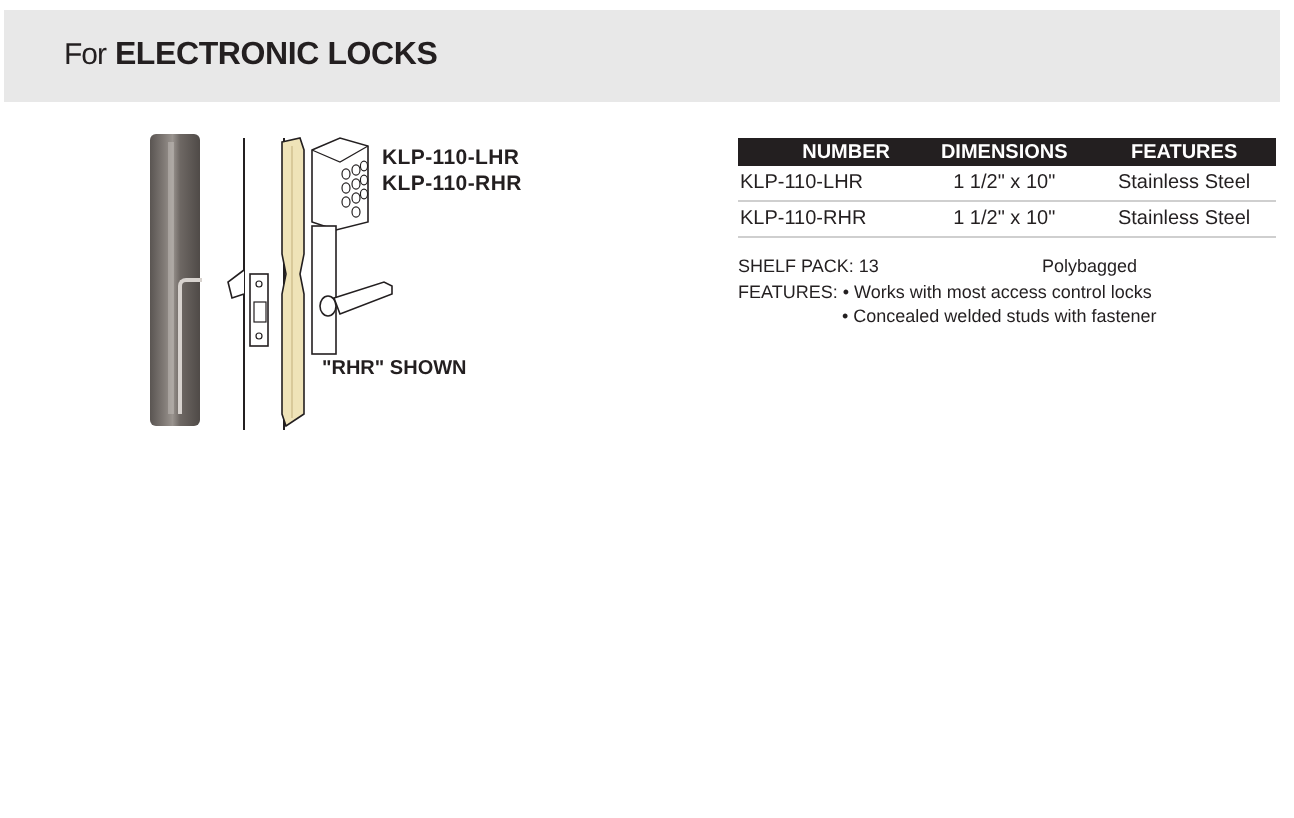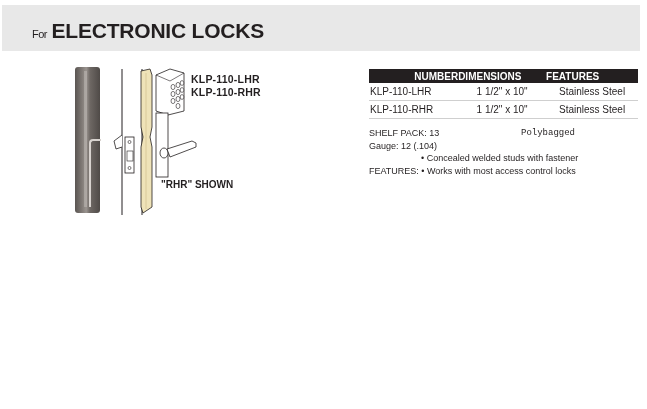--- a/index.html
+++ b/index.html
@@ -1,48 +1,48 @@
 <!DOCTYPE html>
 <html><head>
   <meta charset="utf-8">
   <style>
     html, body { margin: 0; padding: 0; background: #ffffff; }
     body { width: 647px; height: 409px; position: relative; overflow: hidden;
            font-family: "Liberation Sans", sans-serif; color: #231f20; }
     .header-band { position: absolute; left: 2px; top: 5px; width: 638px; height: 46px;
                    background: #e8e8e8; }
     .header-title { position: absolute; left: 30px; top: 14px; white-space: nowrap; }
-    .header-title .for { font-size: 11px; font-weight: normal; letter-spacing: -0.5px; }
-    .header-title .main { font-size: 21px; font-weight: bold; letter-spacing: -0.2px; }
+    .header-title .for { font-size: 15px; font-weight: normal; letter-spacing: -0.5px; }
+    .header-title .main { font-size: 16px; font-weight: bold; letter-spacing: -0.2px; }
 
     .photo { position: absolute; left: 75px; top: 67px; width: 25px; height: 146px;
              border-radius: 3px;
              background: linear-gradient(90deg, #5a5552 0%, #7c7672 25%, #9a948f 45%, #6e6864 60%, #4f4a47 100%); }
     .photo .hl { position: absolute; left: 9px; top: 4px; width: 3px; height: 136px;
                  background: rgba(200,195,190,0.45); }
     .photo .notch { position: absolute; left: 14px; top: 72px; width: 10px; height: 66px;
                     border-left: 2px solid #d8d3cf; border-top: 2px solid #d8d3cf; border-radius: 4px 0 0 0; }
 
     .drawing { position: absolute; left: 112px; top: 67px; width: 95px; height: 150px; }
 
     .model-labels { position: absolute; left: 191px; top: 73px; font-size: 10.5px; font-weight: bold;
                     line-height: 13px; letter-spacing: 0.2px; }
     .shown-label { position: absolute; left: 161px; top: 179px; font-size: 10px; font-weight: bold; }
 
     table.spec { position: absolute; left: 369px; top: 69px; width: 269px; border-collapse: collapse;
                  font-size: 10px; }
     table.spec th { background: #231f20; color: #ffffff; font-weight: bold; height: 14px;
-                    padding: 0; text-align: left; font-size: 10px; }
+                    padding: 0; text-align: center; font-size: 10px; }
     table.spec td { height: 17px; padding: 0; text-align: center; border-bottom: 1px solid #cfcfcf; }
     table.spec td:first-child { text-align: left; padding-left: 1px; }
-    table.spec th:first-child { text-align: right; padding-left: 19px; }
+    table.spec th:first-child { text-align: center; padding-left: 19px; }
 
     .notes { position: absolute; left: 369px; top: 127px; font-size: 9px; line-height: 12.5px; width: 270px; }
     .notes .row { position: relative; white-space: nowrap; }
-    .notes .right { position: absolute; left: 152px; top: 0; font-family: Liberation Mono, monospace; }
+    .notes .right { position: absolute; left: 152px; top: 0; }
     .notes .indent { padding-left: 52px; }
   </style>
 </head>
 <body>
 
 <div class="header-band">
   <div class="header-title">
     <span class="for">For</span>
     <span class="main">ELECTRONIC LOCKS</span>
   </div>
@@ -115,18 +115,17 @@
       <td>Stainless Steel</td>
     </tr>
   </tbody>
 </table>
 
 <div class="notes">
   <div class="row">
     <span>SHELF PACK: 13</span>
     <span class="right">Polybagged</span>
   </div>
-  <div class="row">Gauge: 12 (.104)</div>
-  <div class="row indent">• Concealed welded studs with fastener</div>
   <div class="row">
     <span>FEATURES: </span><span>• Works with most access control locks</span>
   </div>
+  <div class="row indent">• Concealed welded studs with fastener</div>
 </div>
 
 </body></html>

